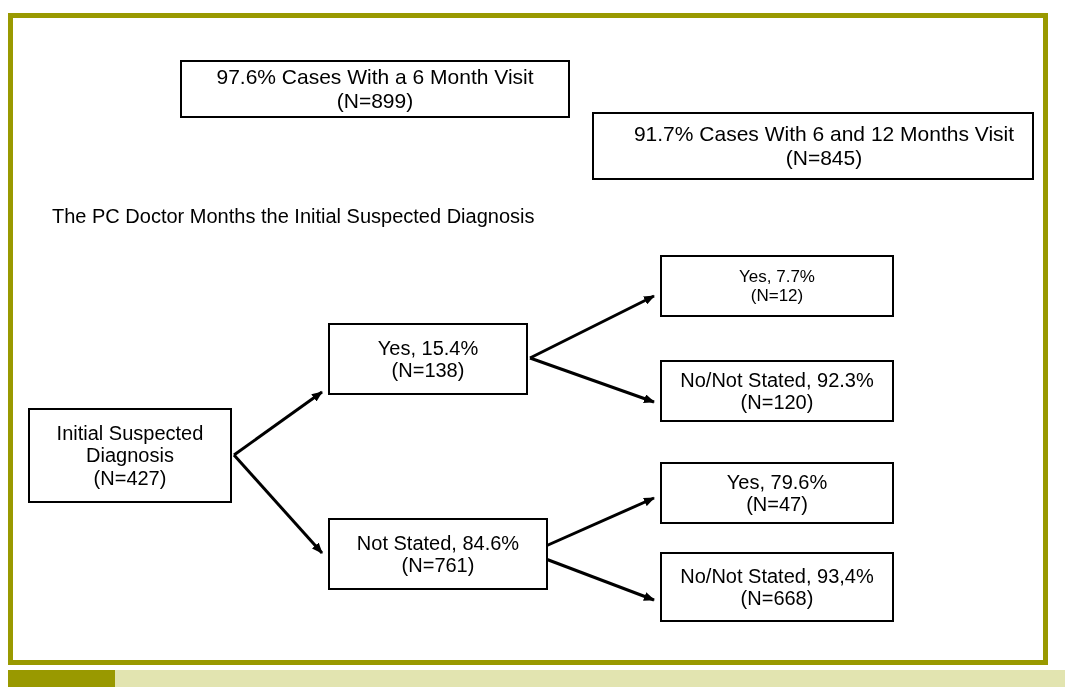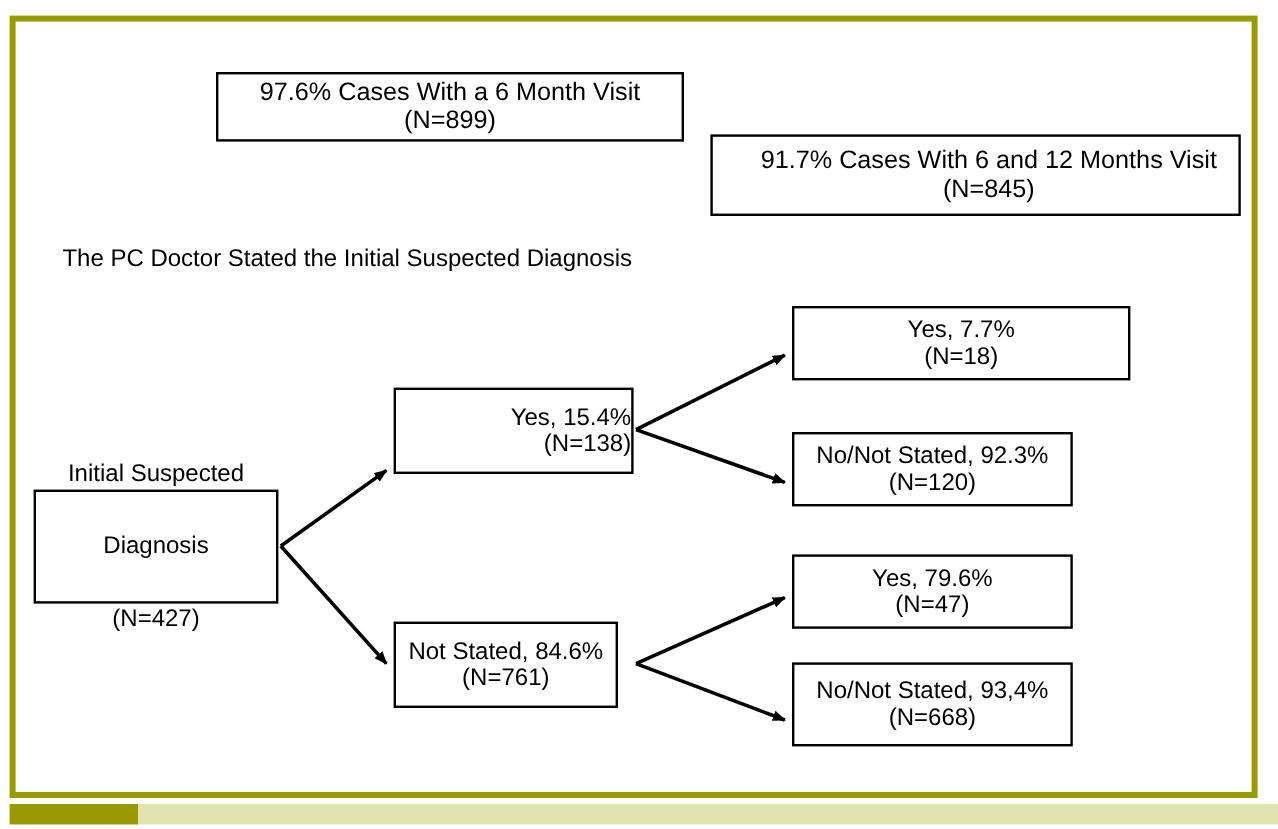--- a/index.html
+++ b/index.html
@@ -58,24 +58,24 @@
   
   #caption{
     position:absolute;
     left:52px;top:205px;
     font-size:20px;
     color:#000000;
     white-space:nowrap;
   }
 
   
-  #box-root{left:28px;top:408px;width:204px;height:95px;font-size:20px;gap:38px;}
-  #box-yes-15{left:328px;top:323px;width:200px;height:72px;font-size:20px;align-items:flex-end;}
-  #box-notstated-84{left:328px;top:518px;width:187px;height:72px;font-size:20px;}
-  #box-yes-77{left:660px;top:255px;width:282px;height:62px;font-size:20px;}
+  #box-root{left:28px;top:408px;width:204px;height:95px;font-size:20px;}
+  #box-yes-15{left:328px;top:323px;width:200px;height:72px;font-size:20px;}
+  #box-notstated-84{left:328px;top:518px;width:220px;height:72px;font-size:20px;}
+  #box-yes-77{left:660px;top:255px;width:234px;height:62px;font-size:17px;}
   #box-no-923{left:660px;top:360px;width:234px;height:62px;font-size:20px;align-items:center;}
   #box-yes-66{left:660px;top:462px;width:234px;height:62px;font-size:20px;}
   #box-no-934{left:660px;top:552px;width:234px;height:70px;font-size:20px;}
 
   
   #arrows{position:absolute;left:0;top:0;width:1065px;height:691px;}
 </style>
 </head>
 <body>
 
@@ -86,21 +86,21 @@
   <div class="box" id="box-six-month">
     <span class="l1">97.6% Cases With a 6 Month Visit</span>
     <span class="l2">(N=899)</span>
   </div>
 
   <div class="box" id="box-six-twelve">
     <span class="l1">91.7% Cases With 6 and 12 Months Visit</span>
     <span class="l2">(N=845)</span>
   </div>
 
-  <div id="caption">The PC Doctor Stated the Initial Suspected Diagnosis</div>
+  <div id="caption">The PC Doctor Months the Initial Suspected Diagnosis</div>
 
   <svg id="arrows" viewBox="0 0 1065 691" xmlns="http://www.w3.org/2000/svg">
     <defs>
       <marker id="ah" markerWidth="11" markerHeight="9" refX="10" refY="4.5" orient="auto" markerUnits="userSpaceOnUse">
         <path d="M0,0 L11,4.5 L0,9 Z" fill="#000000"></path>
       </marker>
     </defs>
 
     <line x1="234" y1="455" x2="322" y2="392" stroke="#000000" stroke-width="3" marker-end="url(#ah)"></line>
     <line x1="234" y1="455" x2="322" y2="553" stroke="#000000" stroke-width="3" marker-end="url(#ah)"></line>
@@ -123,21 +123,21 @@
     <span class="l2">(N=138)</span>
   </div>
 
   <div class="box" id="box-notstated-84">
     <span class="l1">Not Stated, 84.6%</span>
     <span class="l2">(N=761)</span>
   </div>
 
   <div class="box" id="box-yes-77">
     <span class="l1">Yes, 7.7%</span>
-    <span class="l2">(N=18)</span>
+    <span class="l2">(N=12)</span>
   </div>
 
   <div class="box" id="box-no-923">
     <span class="l1">No/Not Stated, 92.3%</span>
     <span class="l2">(N=120)</span>
   </div>
 
   <div class="box" id="box-yes-66">
     <span class="l1">Yes, 79.6%</span>
     <span class="l2">(N=47)</span>

